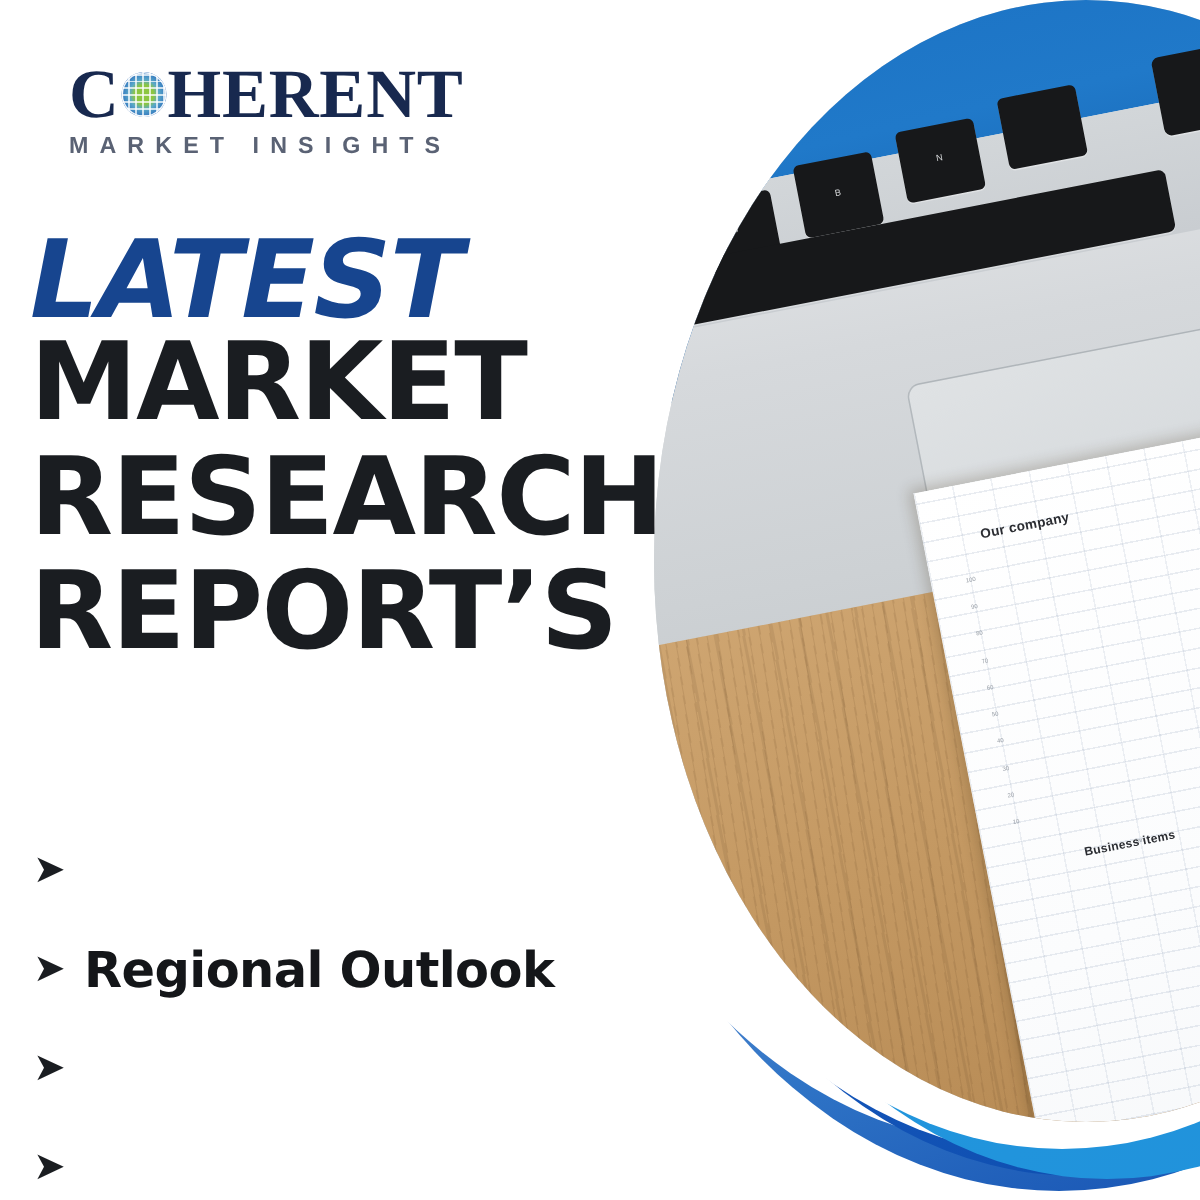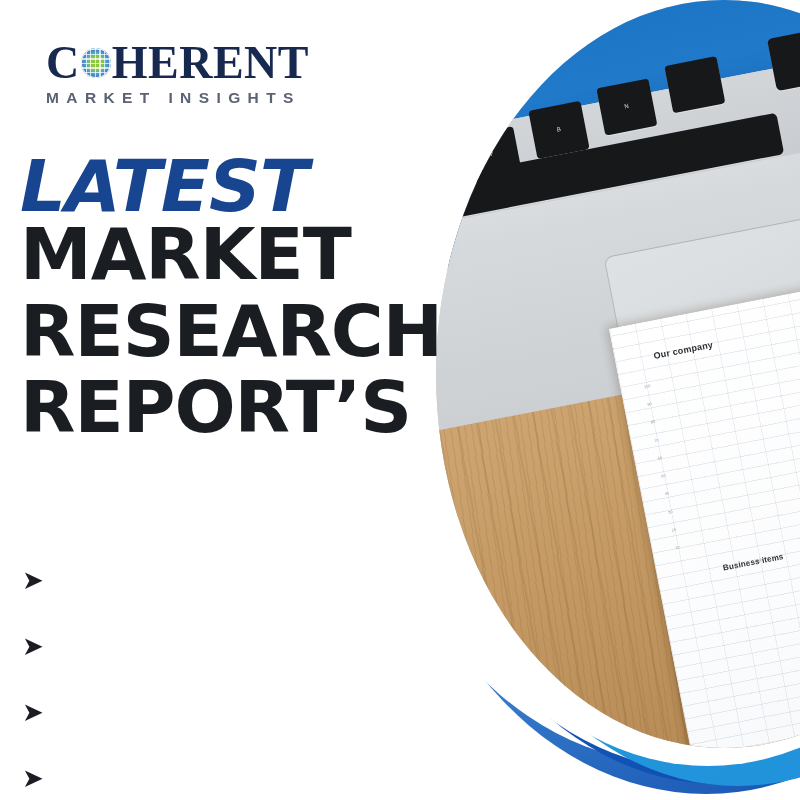--- a/index.html
+++ b/index.html
@@ -291,20 +291,21 @@
     <div class="hl l4">REPORT’S</div>
   </div>
 
 
   <div class="bullets">
     <div class="bullet">
       <span class="arrow">➤</span>
     </div>
     <div class="bullet">
       <span class="arrow">➤</span>
+      <span class="btext">Regional Outlook</span>
     </div>
     <div class="bullet">
       <span class="arrow">➤</span>
     </div>
     <div class="bullet">
       <span class="arrow">➤</span>
     </div>
   </div>
 
 </div>

